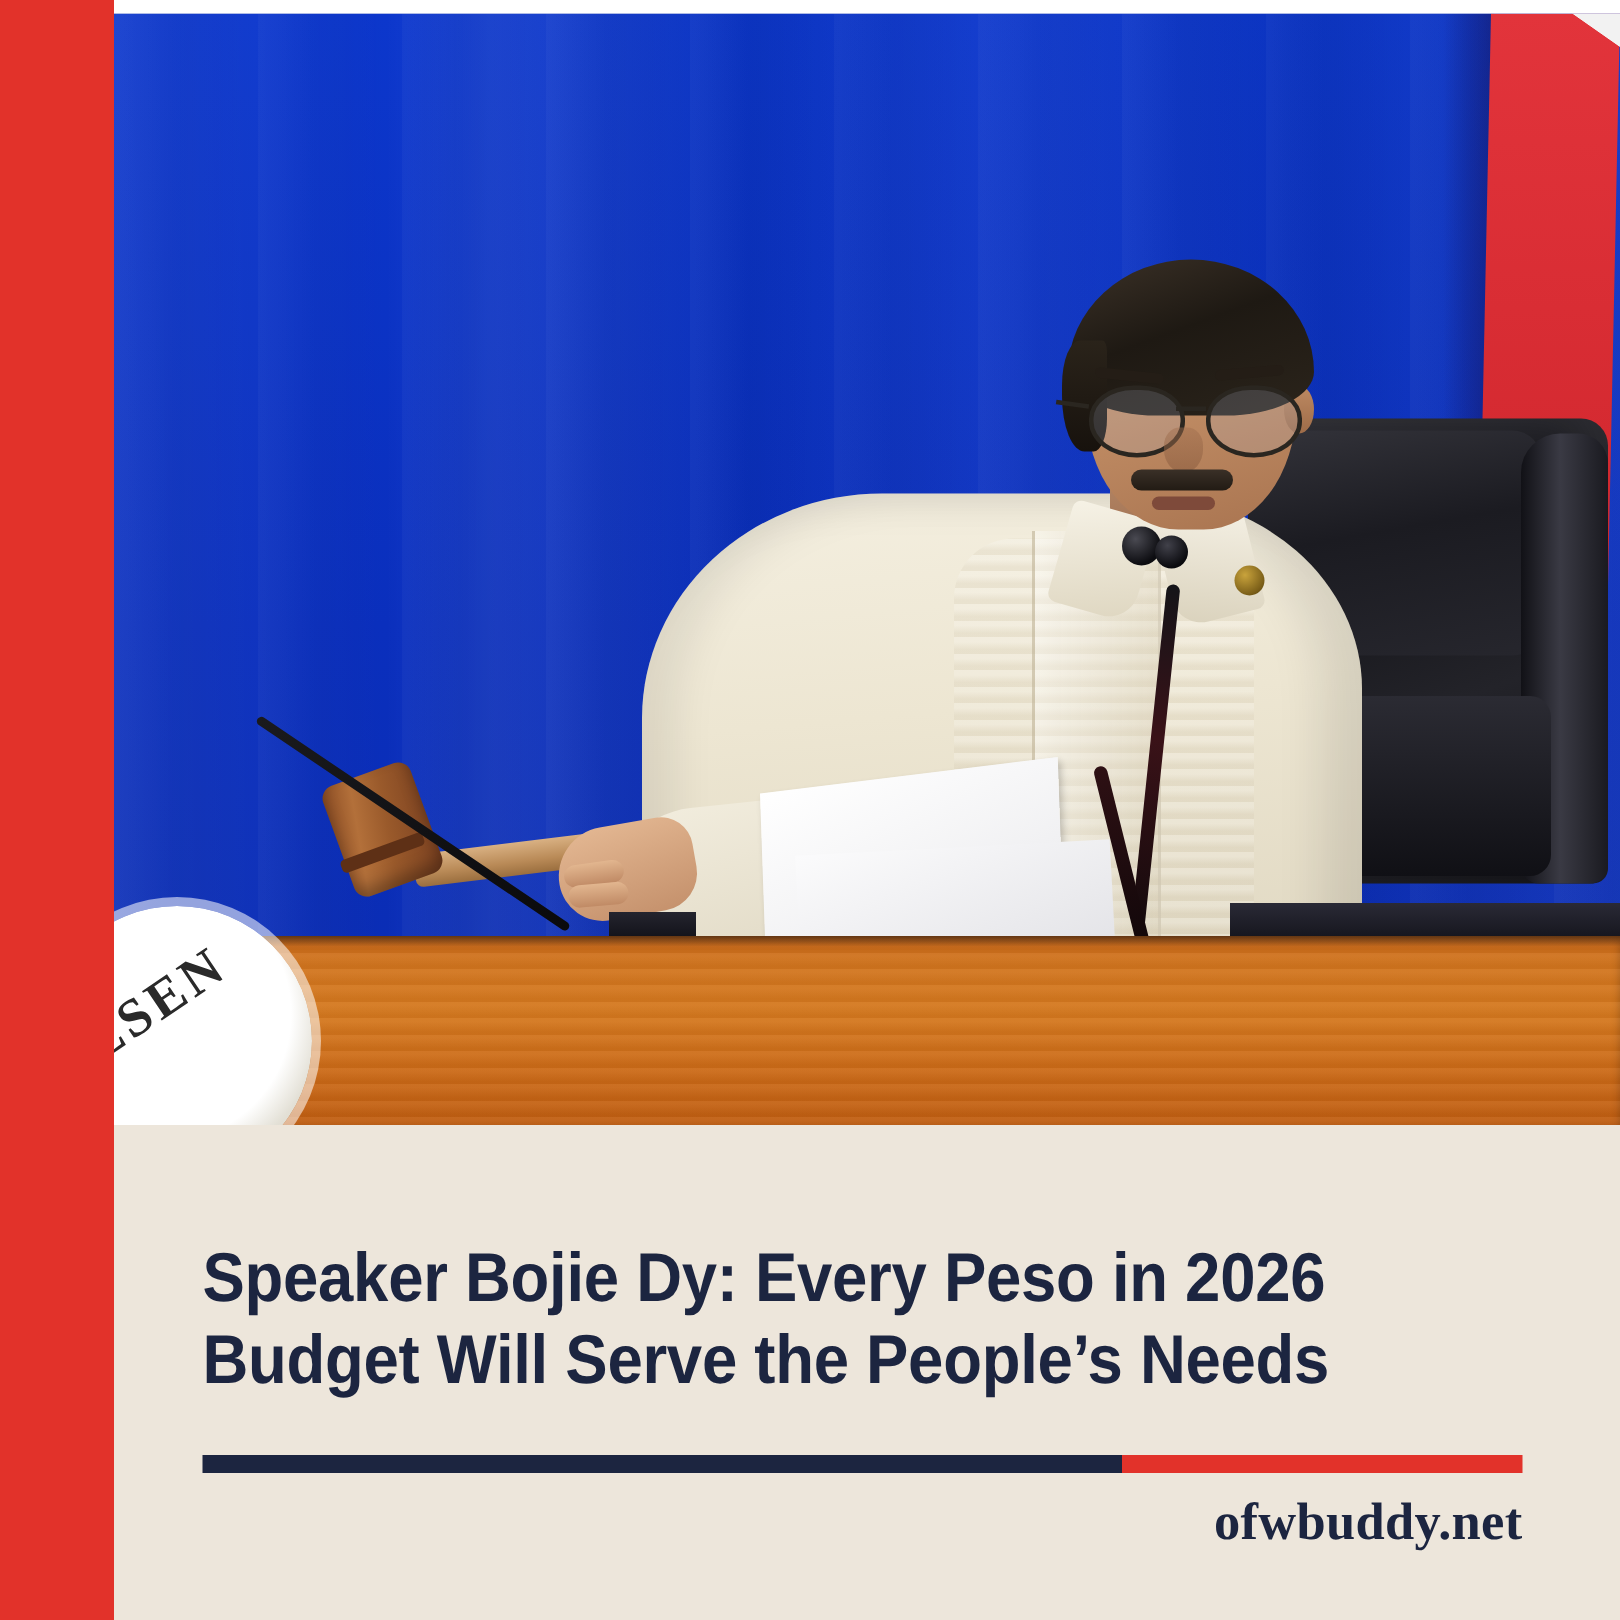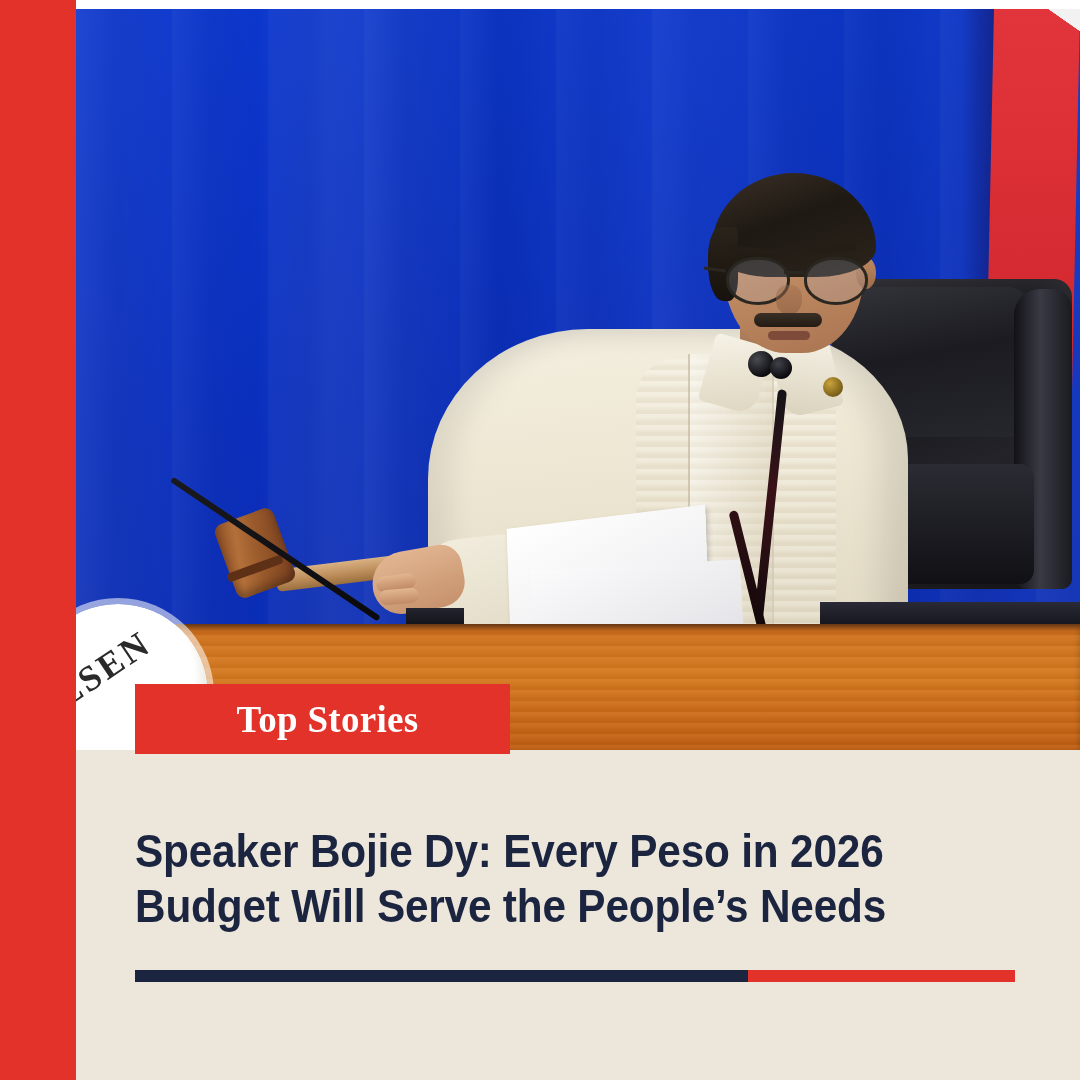--- a/index.html
+++ b/index.html
@@ -613,25 +613,23 @@
       <div class="desk-edge"></div>
     </div>
 
     <div class="seal">
       <div class="seal-text">ESEN</div>
     </div>
   </div>
 
   <div class="content"></div>
 
-  <div class="badge">
-    <span class="badge-label">Top Stories</span>
-  </div>
 
   <div class="headline">Speaker Bojie Dy: Every Peso in 2026 Budget Will Serve the People’s Needs</div>
 
   <div class="divider">
     <div class="seg-dark"></div>
     <div class="seg-red"></div>
   </div>
 
+  <div class="site-handle">ofwbuddy.net</div>
 
 </div>
 
 </body></html>

